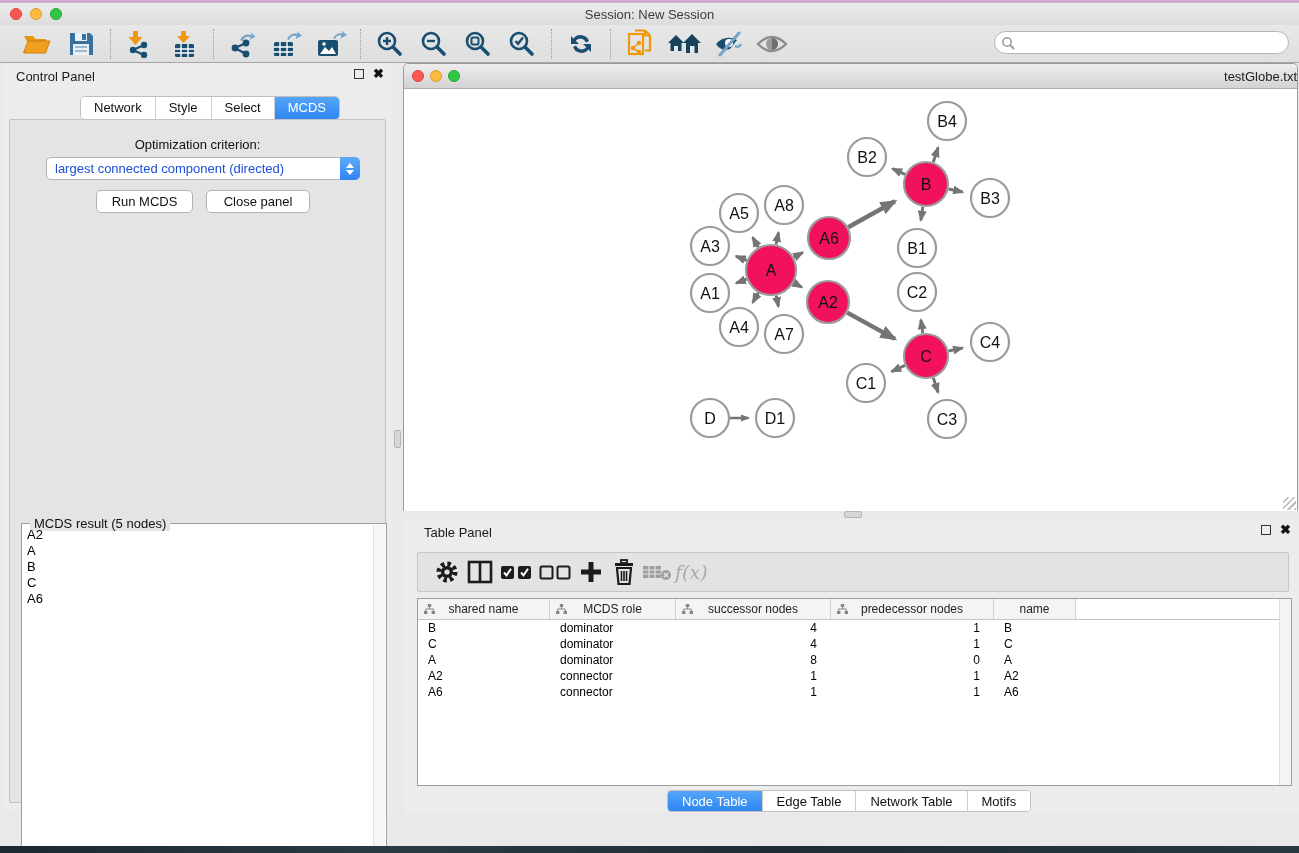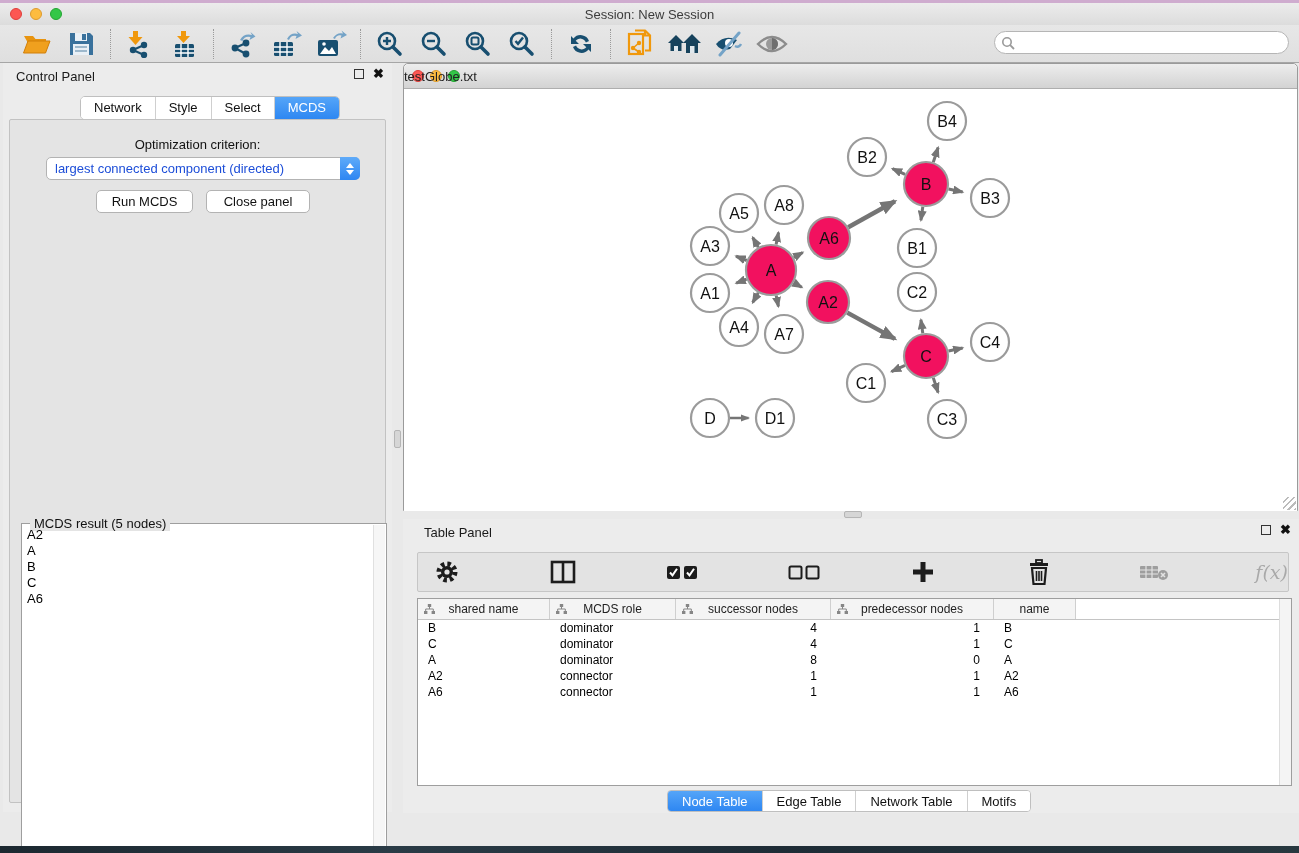--- a/index.html
+++ b/index.html
@@ -69,29 +69,29 @@
   
   #v-divider { position:absolute; left:394px; top:430px; width:7px; height:18px; background:#d6d6d6; border:1px solid #b5b5b5; border-radius:2px; }
   #h-divider { position:absolute; left:844px; top:511px; width:18px; height:7px; background:#d6d6d6; border:1px solid #b5b5b5; border-radius:2px; }
 
   
   #network-window { position:absolute; left:403px; top:63px; width:895px; height:448px;
     border:1px solid #9a9a9a; border-radius:5px 5px 0 0; background:#fff; }
   #nw-titlebar { position:absolute; left:0; top:0; width:100%; height:25px;
     background:linear-gradient(#ededed,#d3d3d3); border-bottom:1px solid #aeaeae; border-radius:5px 5px 0 0; }
   #nw-titlebar .lights { left:8px; top:6px; gap:6px; }
-  #nw-title { position:absolute; left:0; right:0; top:5px; text-align:left; font-size:13px; color:#222; }
+  #nw-title { position:absolute; left:0; right:0; top:5px; text-align:right; font-size:13px; color:#222; }
   #nw-canvas { position:absolute; left:0; top:25px; width:893px; height:422px; background:#fff; }
   #resize-grip { position:absolute; right:1px; bottom:1px; width:13px; height:13px;
     background:repeating-linear-gradient(135deg, transparent 0 3px, #bbb 3px 4.5px); }
 
   
   #table-panel { position:absolute; left:403px; top:519px; width:896px; height:294px; background:#ececec; }
   #tp-toolbar { position:absolute; left:14px; top:33px; width:872px; height:40px;
-    background:#e3e3e3; border:1px solid #c6c6c6; border-radius:2px; display:flex; align-items:center; gap:3px; padding-left:14px;justify-content:space-between; }
+    background:#e3e3e3; border:1px solid #c6c6c6; border-radius:2px; display:flex; align-items:center; gap:3px; padding-left:14px; }
   .tp-btn { width:30px; height:30px; display:flex; align-items:center; justify-content:center; }
   #fx-label { font-family:"DejaVu Serif", serif; font-style:italic; font-size:19px; color:#a9a9a9; }
   #node-table { position:absolute; left:14px; top:79px; width:875px; height:188px; background:#fff; border:1px solid #9e9e9e; }
   #table-grid { position:absolute; left:0; top:0; right:12px; bottom:0; }
   .t-header { display:flex; height:21px; border-bottom:1px solid #c4c4c4; }
   .th { position:relative; background:#f4f4f4; border-right:1px solid #cfcfcf; display:flex; align-items:center; justify-content:center;
     font-size:12px; color:#222; }
   .th .tree-ico { position:absolute; left:6px; top:5px; }
   .t-row { display:flex; height:16px; }
   .td { font-size:12px; line-height:16px; color:#000; overflow:hidden; white-space:nowrap; }

